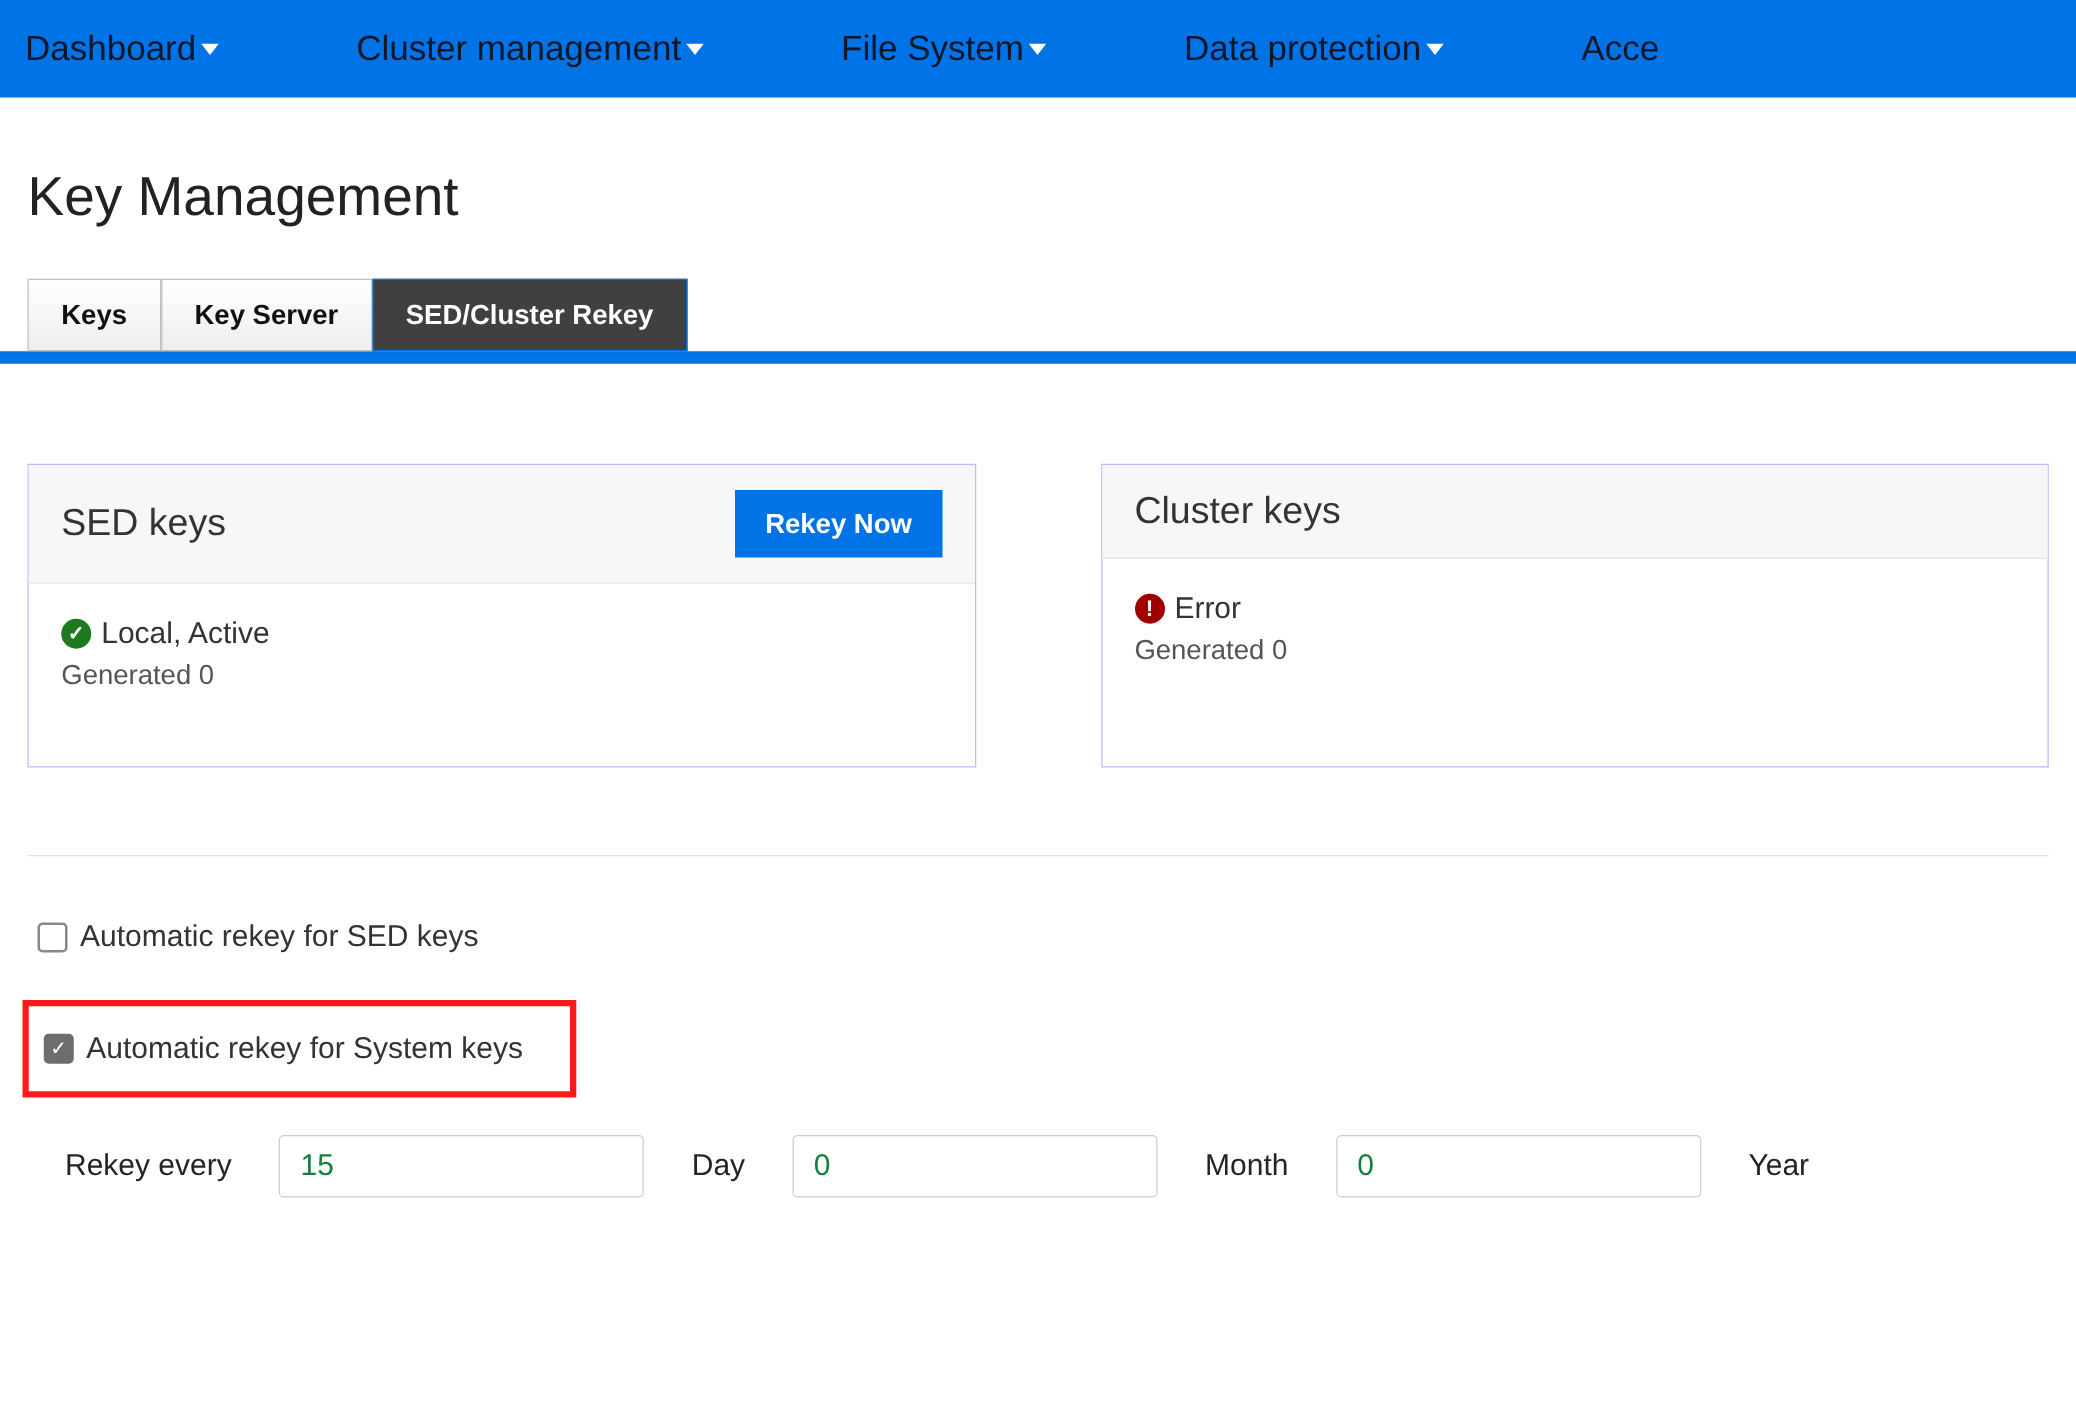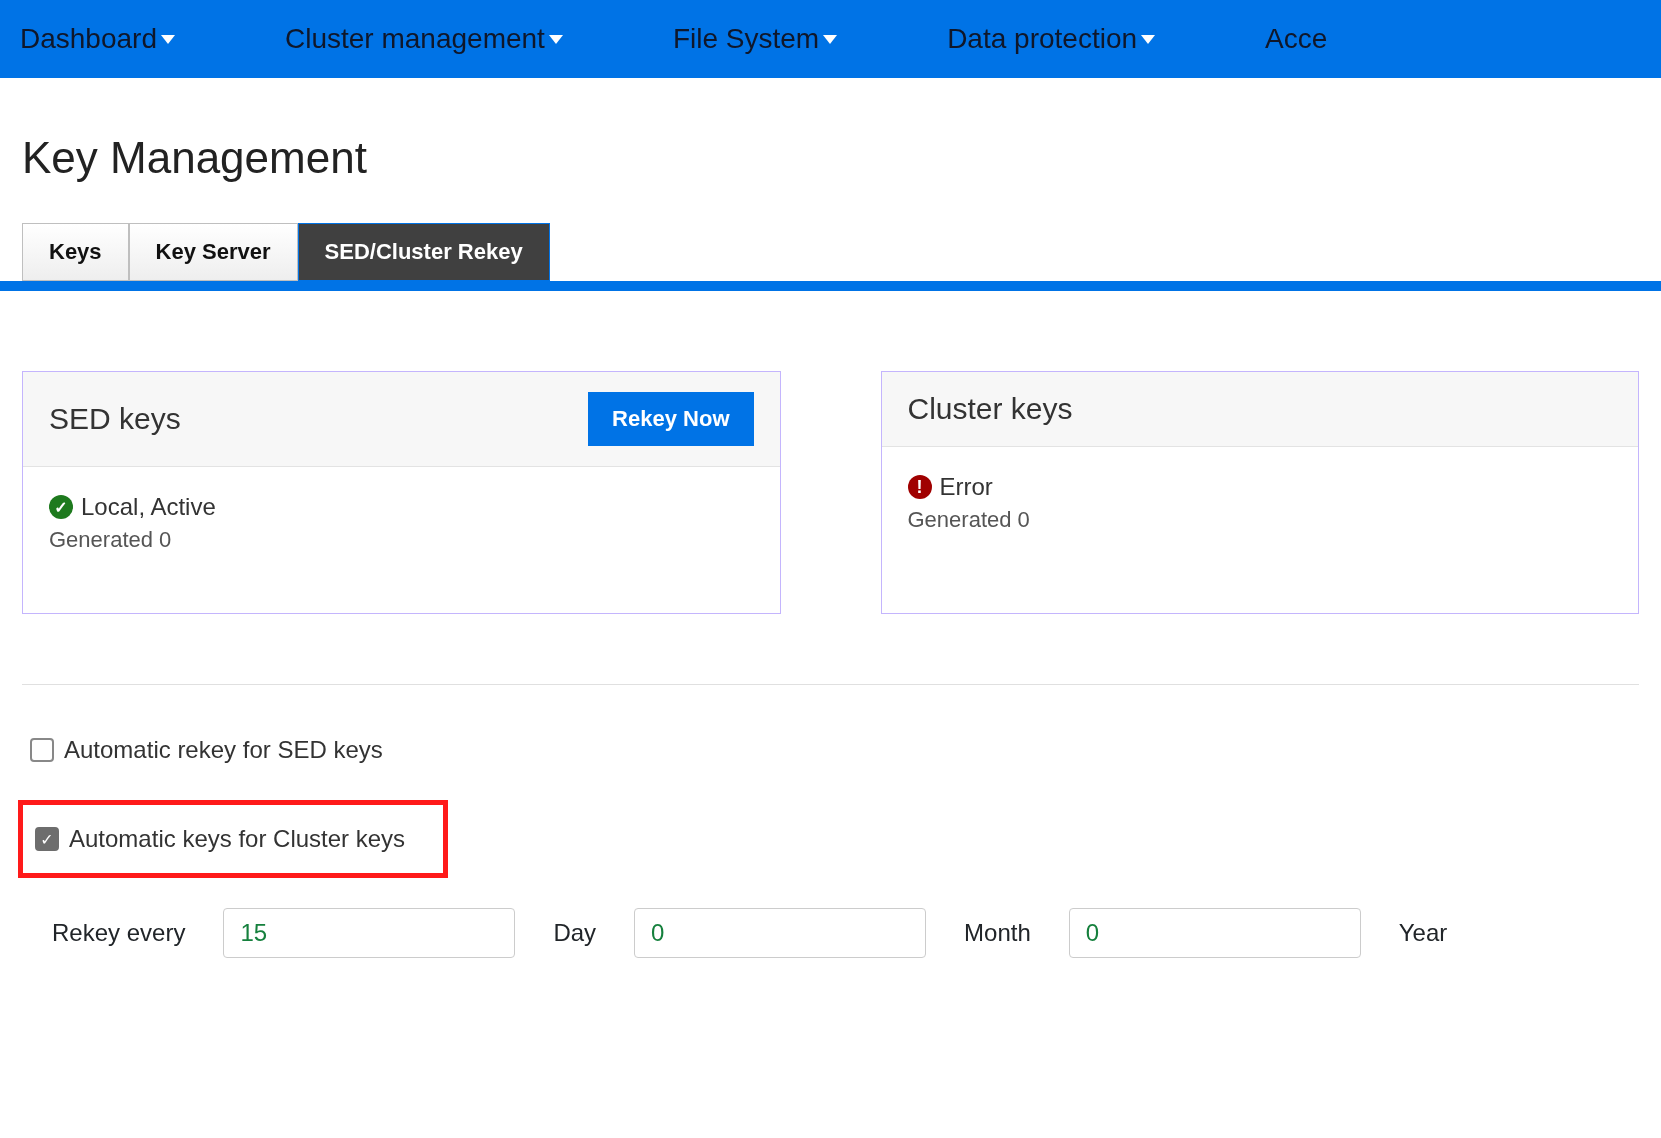--- a/index.html
+++ b/index.html
@@ -264,21 +264,21 @@
   <hr class="divider">
 
   <div class="check-row">
     <span class="fakebox"></span>
     <span>Automatic rekey for SED keys</span>
   </div>
 
   <div class="highlight-box">
     <div class="check-row" style="margin-bottom:0">
       <span class="fakebox checked">✓</span>
-      <span>Automatic keys for Cluster keys</span>
+      <span>Automatic rekey for System keys</span>
     </div>
   </div>
 
   <div class="rekey-schedule">
     <span>Rekey every</span>
     <input class="num-input" value="15" style="">
     <span>Day</span>
     <input class="num-input" value="0" style="">
     <span>Month</span>
     <input class="num-input" value="0" style="">

